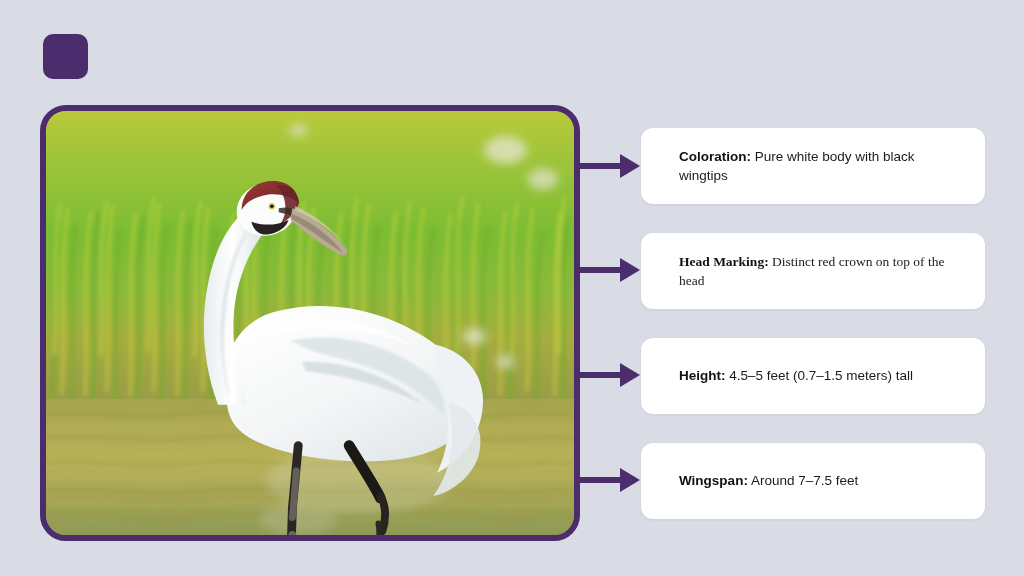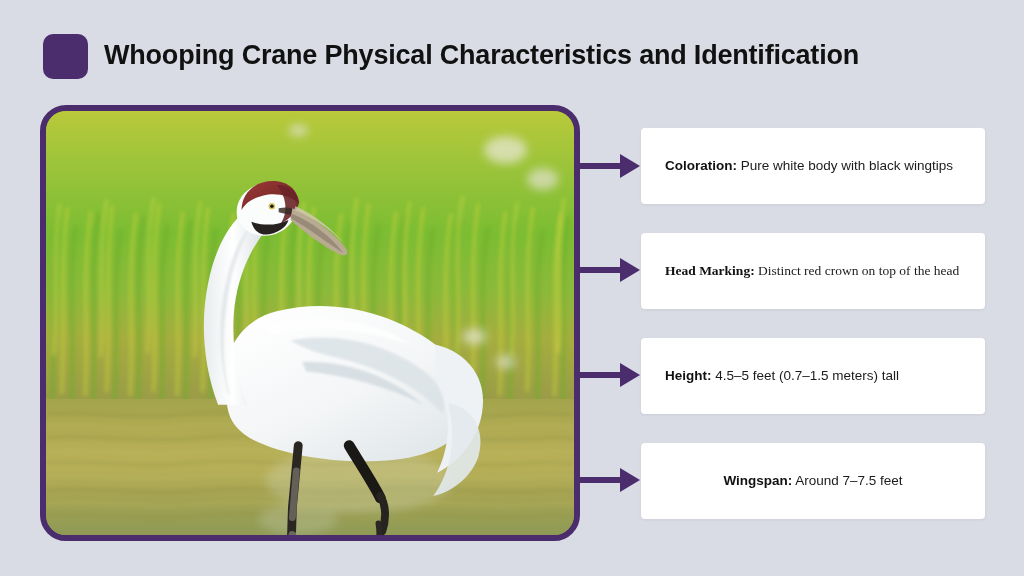--- a/index.html
+++ b/index.html
@@ -77,43 +77,42 @@
     border-bottom: 12px solid transparent;
     border-left: 20px solid #4b2d6e;
   }
 
   
   .fact-card {
     position: absolute;
     left: 641px;
     width: 344px;
     background: #ffffff;
-    border-radius: 4px;
+    border-radius: 12px;
     box-sizing: border-box;
-    padding: 0 24px;
+    padding: 0 38px;
     display: flex;
     align-items: center;
     box-shadow: 0 1px 3px rgba(70,60,90,0.08);
   }
   .fact-text {
     font-size: 13.5px;
     line-height: 1.42;
     color: #1b1b1b;
   }
   .fact-text .fact-label {
     font-weight: bold;
     color: #111111;
   }
 </style>
 </head>
 <body>
 
 <div id="header">
   <div id="title-accent"></div>
-  <div id="page-title">Whooping Crane Physical Characteristics and Identification</div>
 </div>
 
 <div id="photo-frame">
   <svg id="photo-canvas" viewBox="0 0 540 436" preserveAspectRatio="none">
     <defs>
       <linearGradient id="gGrass" x1="0" y1="0" x2="0" y2="1">
         <stop offset="0%" stop-color="#b9c93a"></stop>
         <stop offset="18%" stop-color="#9dc43a"></stop>
         <stop offset="42%" stop-color="#7bbd33"></stop>
         <stop offset="62%" stop-color="#8cb93a"></stop>
@@ -363,18 +362,18 @@
   </div>
 </div>
 
 <div class="fact-card" style="top:338px; height:76px;">
   <div class="fact-text">
     <span class="fact-label">Height:</span>
     <span>4.5–5 feet (0.7–1.5 meters) tall</span>
   </div>
 </div>
 
-<div class="fact-card" style="top:443px; height:76px;justify-content:center;">
+<div class="fact-card" style="top:443px; height:76px;">
   <div class="fact-text">
     <span class="fact-label">Wingspan:</span>
     <span>Around 7–7.5 feet</span>
   </div>
 </div>
 
 </body></html>

